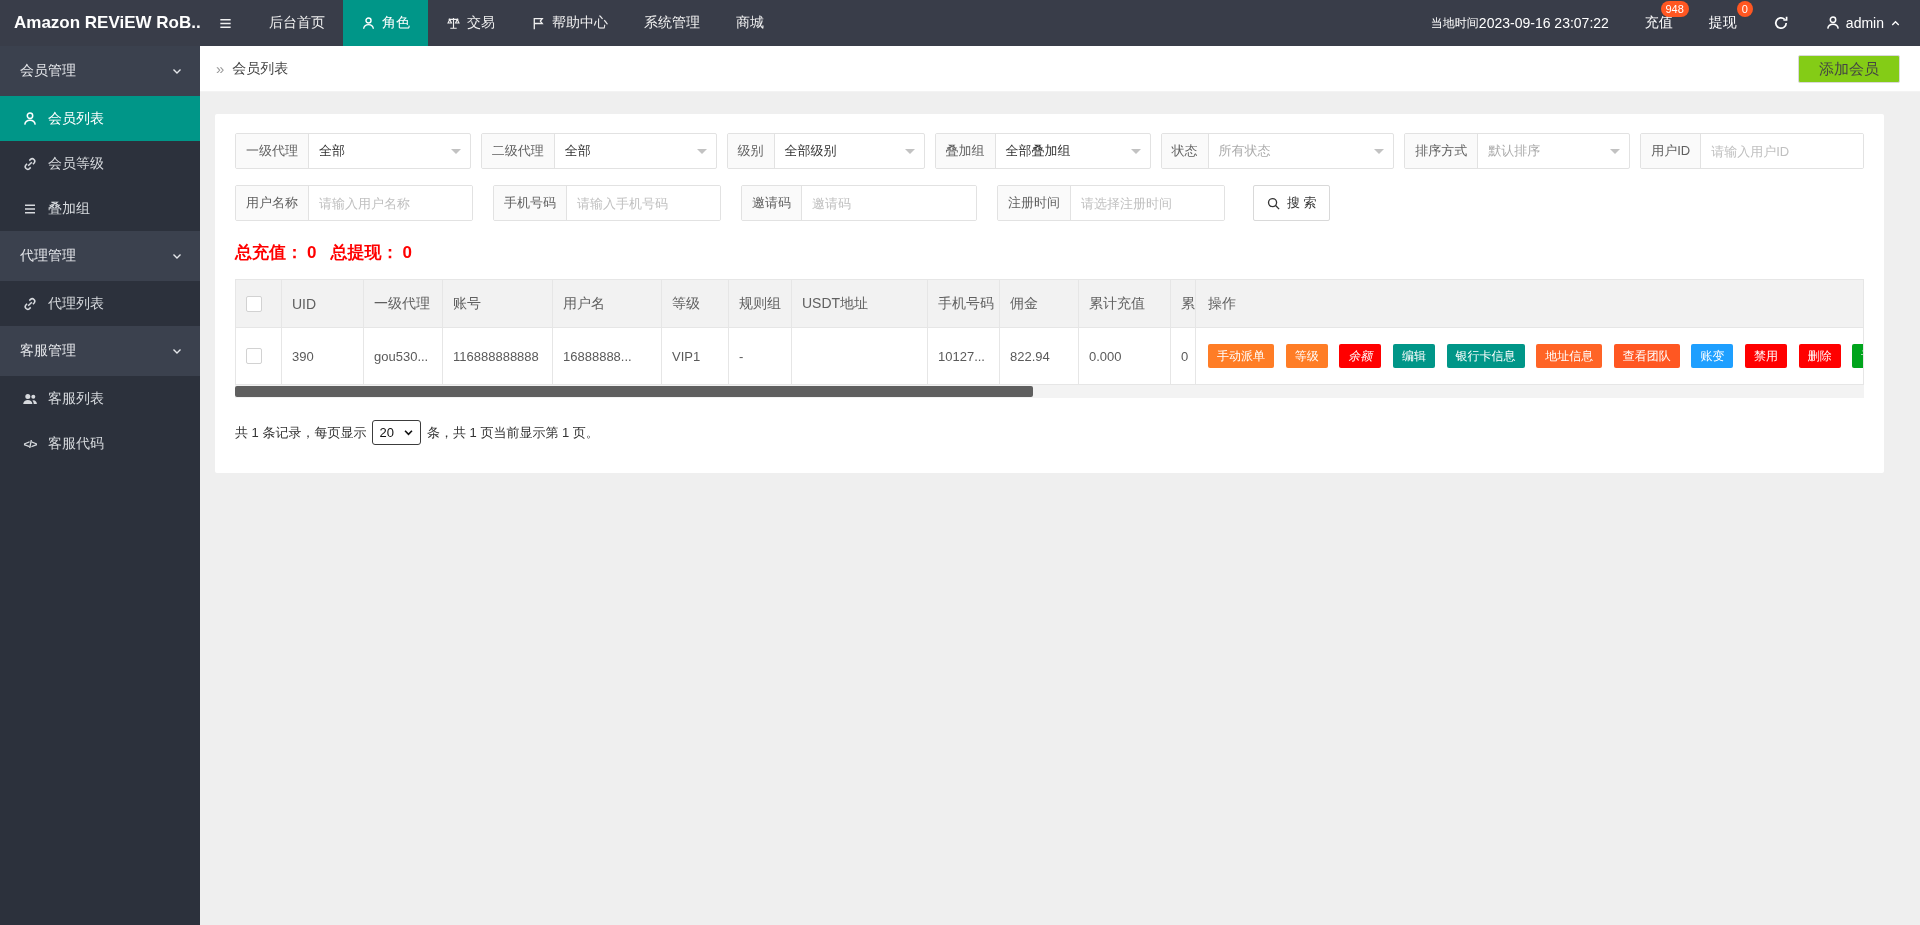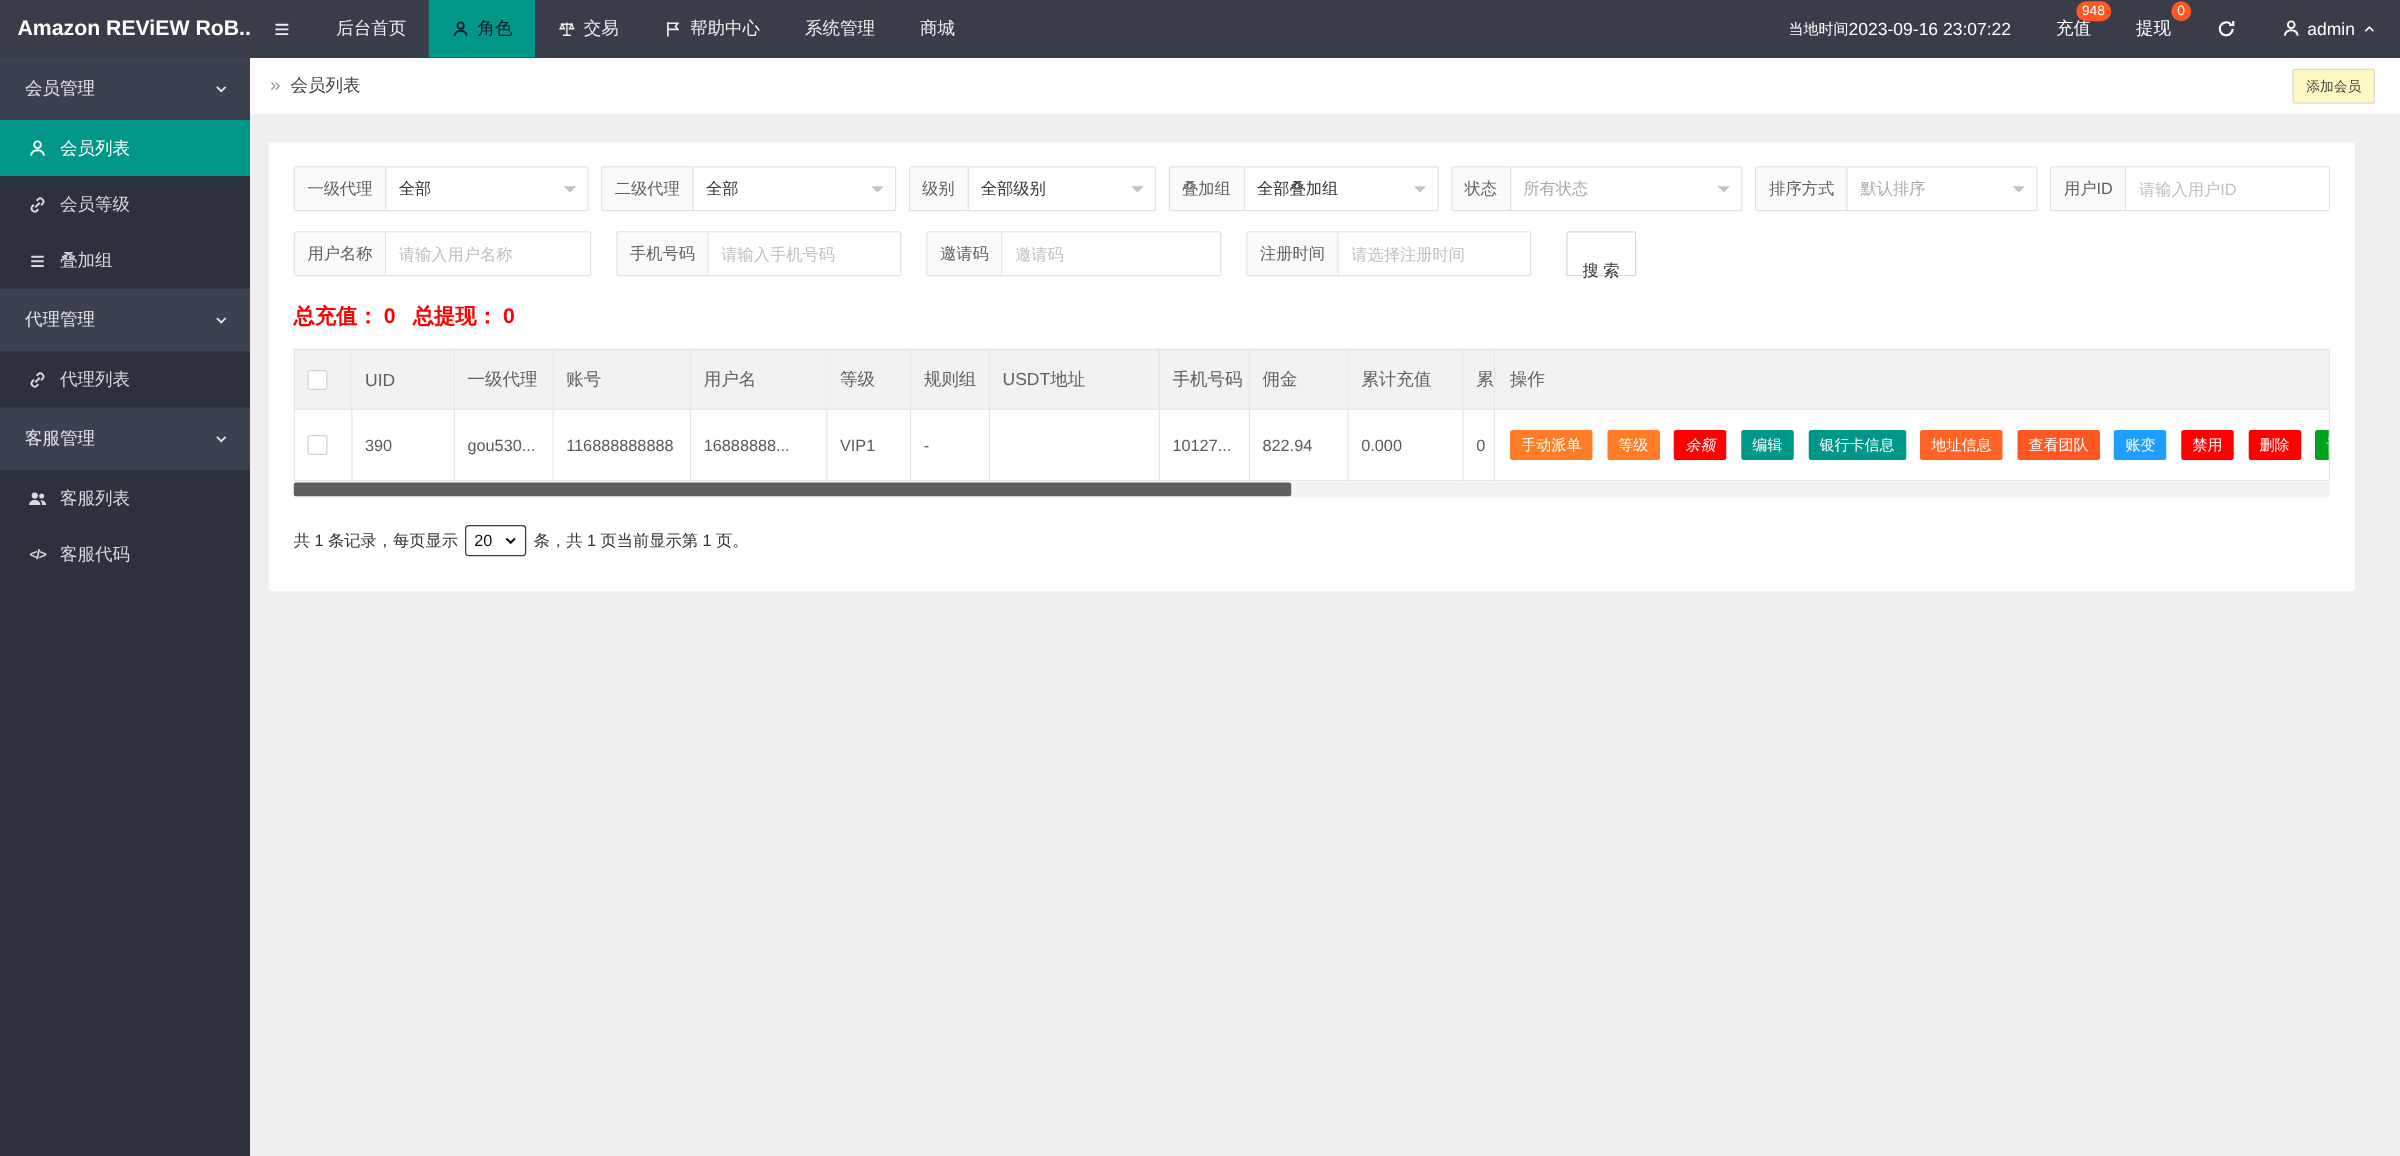--- a/index.html
+++ b/index.html
@@ -4,21 +4,21 @@
 <style>
   * { box-sizing: border-box; margin: 0; padding: 0; }
   html,body { width:1920px; height:925px; overflow:hidden; font-family:"Liberation Sans", sans-serif; }
   body { background:#efefef; }
 
   
   .topbar { position:fixed; top:0; left:0; width:1920px; height:46px; background:#393d49; display:flex; align-items:stretch; z-index:10; }
   .logo { width:200px; line-height:46px; padding-left:14px; color:#fff; font-size:17px; font-weight:bold; white-space:nowrap; overflow:hidden; }
   .nav { display:flex; align-items:stretch; }
   .nav-item { display:flex; align-items:center; gap:6px; padding:0 18px; color:#f0f0f0; font-size:14px; cursor:pointer; white-space:nowrap; }
-  .nav-item.active { background:#009688; color:#0f172a; }
+  .nav-item.active { background:#009688; color:#ffffff; }
   .nav-item svg { width:15px; height:15px; }
   .top-right { margin-left:auto; display:flex; align-items:stretch; }
   .time-box { display:flex; flex-direction:row; justify-content:center; align-items:center; padding:0 18px; color:#fff; }
   .time-label { font-size:12px; line-height:17px; }
   .time-value { font-size:14px; line-height:18px; }
   .top-item { position:relative; display:flex; align-items:center; gap:5px; padding:0 18px; color:#fff; font-size:14px; cursor:pointer; }
   .badge { position:absolute; top:1px; right:2px; background:#ff5722; color:#fff; font-size:11px; line-height:16px; height:16px; min-width:16px; text-align:center; padding:0 5px; border-radius:9px; }
   .top-item svg { width:16px; height:16px; }
 
   
@@ -28,35 +28,35 @@
   .menu-item { height:45px; display:flex; align-items:center; gap:10px; padding:0 20px 0 22px; color:#d7dade; font-size:14px; cursor:pointer; background:#2c313c; }
   .menu-item svg, .menu-item .glyph { width:16px; height:16px; flex:0 0 16px; }
   .menu-item .glyph { font-size:11px; font-weight:bold; line-height:16px; text-align:center; letter-spacing:-1px; }
   .menu-item.active { background:#009688; color:#fff; }
 
   
   .main { margin-left:200px; margin-top:46px; height:879px; background:#efefef; overflow:hidden; }
   .crumb-bar { position:relative; height:46px; background:#fff; display:flex; align-items:center; padding:0 16px; border-bottom:1px solid #f3f3f3; }
   .crumb-chev { color:#9a9a9a; font-size:15px; margin-right:8px; }
   .crumb-title { color:#444; font-size:14px; }
-  .add-btn { position:absolute; right:20px; top:9px; height:28px; padding:0 10px; background:#fef9c3; border:1px solid #d9d9d9; border-radius:2px; color:#444; font-size:11px; cursor:pointer; }
+  .add-btn { position:absolute; right:20px; top:9px; height:28px; padding:0 20px; background:#84cc16; border:1px solid #d9d9d9; border-radius:2px; color:#444; font-size:15px; cursor:pointer; }
 
   .panel { margin:22px 36px 0 15px; background:#fff; border-radius:2px; padding:19px 20px 28px; }
 
   .filter-row { display:flex; gap:10px; }
   .filter-row + .filter-row { margin-top:16px; }
   .fgroup { display:flex; height:36px; border:1px solid #e2e2e2; border-radius:2px; background:#fff; overflow:hidden; }
   .flabel { display:flex; align-items:center; padding:0 10px; background:#fafafa; border-right:1px solid #e2e2e2; color:#5f5f5f; font-size:13px; white-space:nowrap; }
   .ffield { position:relative; flex:1; display:flex; align-items:center; padding:0 24px 0 10px; font-size:13px; color:#333; cursor:pointer; white-space:nowrap; overflow:hidden; }
   .ffield.muted { color:#aaa; }
   .caret { position:absolute; right:9px; top:15px; width:0; height:0; border:5px solid transparent; border-top-color:#c2c2c2; }
   .finput { flex:1; border:none; outline:none; padding:0 10px; font-size:13px; color:#333; font-family:"Liberation Sans", sans-serif; min-width:0; }
   .finput::placeholder { color:#c0c0c0; }
   .w240{width:238px;} .w202{width:200px;} .w220{width:218px;} .w210{width:236px;} .w230{width:228px;} .w226{width:226px;}
-  .search-btn { height:36px; margin-left:8px; padding:16px 12px; display:flex; align-items:center; gap:6px; background:#fff; border:1px solid #d9d9d9; border-radius:2px; font-size:13px; color:#333; cursor:pointer;flex-direction:column; }
+  .search-btn { height:36px; margin-left:8px; padding:16px 12px; display:flex; align-items:center; gap:6px; background:#fff; border:1px solid #d9d9d9; border-radius:2px; font-size:13px; color:#333; cursor:pointer; }
   .search-btn svg { width:15px; height:15px; }
 
   .summary { margin:20px 0 15px; font-size:17px; color:#ff0000; font-weight:600; }
   .summary .val { margin:0 14px 0 4px; }
 
   .tbl-wrap { width:100%; }
   table { width:100%; border-collapse:collapse; table-layout:fixed; }
   th, td { border:1px solid #e6e6e6; padding:0 10px; text-align:left; font-weight:normal; white-space:nowrap; overflow:hidden; }
   th { height:48px; background:#f2f2f2; color:#606060; font-size:14px; }
   td { height:57px; background:#fff; color:#5a5a5a; font-size:13px; }

